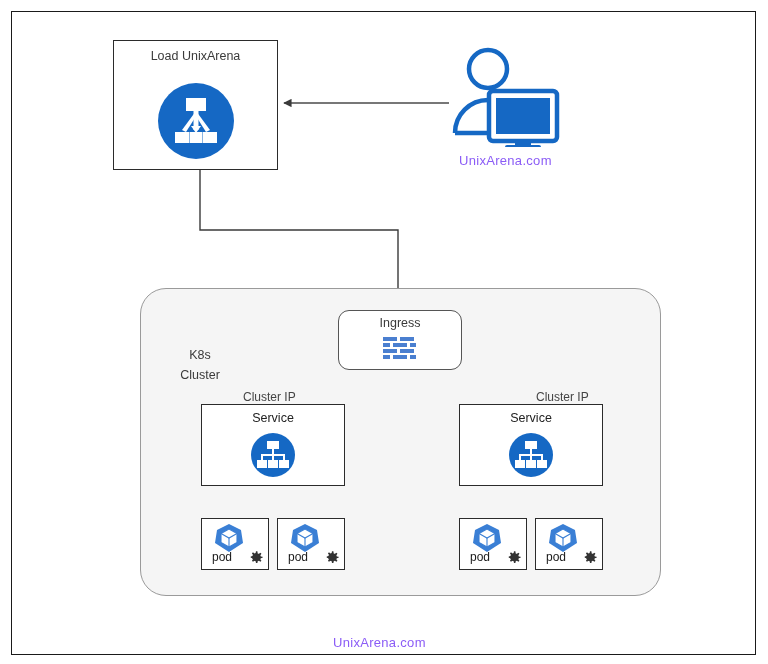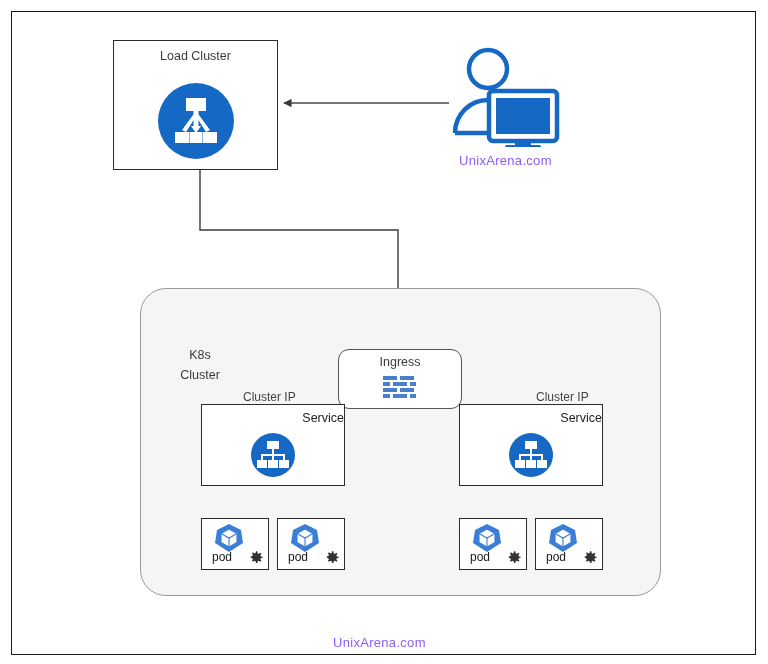--- a/index.html
+++ b/index.html
@@ -89,21 +89,20 @@
   .ingress-box {
     position: absolute;
     left: 338px;
     top: 310px;
     width: 124px;
     height: 60px;
     box-sizing: border-box;
     background: #ffffff;
     border: 1.5px solid #555;
     border-radius: 11px;
-    margin-top: 39px;
   }
   .ingress-title {
     position: absolute;
     top: 5px;
     left: 0;
     width: 100%;
     text-align: center;
     font-size: 12.5px;
     color: #3a3a3a;
   }
@@ -120,21 +119,21 @@
     width: 144px;
     height: 82px;
   }
   .svc-left  { left: 201px; }
   .svc-right { left: 459px; }
   .svc-title {
     position: absolute;
     top: 6px;
     left: 0;
     width: 100%;
-    text-align: right;
+    text-align: center;
     font-size: 12.5px;
     color: #222;
   }
   .svc-icon {
     position: absolute;
     left: 50%;
     top: 28px;
     transform: translateX(-50%);
   }
   .clusterip-label {
@@ -218,21 +217,21 @@
     <line x1="252" y1="492" x2="228" y2="513" stroke="#1a1a1a" stroke-width="1.6" marker-end="url(#arrowEnd)" marker-start="url(#arrowStart)"></line>
 
     <line x1="278" y1="492" x2="305" y2="513" stroke="#1a1a1a" stroke-width="1.6" marker-end="url(#arrowEnd)" marker-start="url(#arrowStart)"></line>
 
     <line x1="511" y1="492" x2="487" y2="513" stroke="#1a1a1a" stroke-width="1.6" marker-end="url(#arrowEnd)" marker-start="url(#arrowStart)"></line>
 
     <line x1="537" y1="492" x2="563" y2="513" stroke="#1a1a1a" stroke-width="1.6" marker-end="url(#arrowEnd)" marker-start="url(#arrowStart)"></line>
   </svg>
 
   <div class="box lb-box">
-    <div class="lb-title">Load Cluster</div>
+    <div class="lb-title">Load UnixArena</div>
     <div class="lb-icon">
       <svg width="76" height="76" viewBox="0 0 76 76" xmlns="http://www.w3.org/2000/svg">
         <circle cx="38" cy="38" r="38" fill="#1568c4"></circle>
         <rect x="28" y="15" width="20" height="13" fill="#ffffff"></rect>
         <rect x="17" y="49" width="14" height="11" fill="#ffffff"></rect>
         <rect x="31.5" y="49" width="13" height="11" fill="#ffffff"></rect>
         <rect x="45" y="49" width="14" height="11" fill="#ffffff"></rect>
         <path d="M 38 28 L 24 47 L 28 49 L 40 30 Z" fill="#ffffff"></path>
         <path d="M 38 28 L 52 47 L 48 49 L 36 30 Z" fill="#ffffff"></path>
         <path d="M 35.5 28 L 35.5 47 L 40.5 47 L 40.5 28 Z" fill="#ffffff"></path>

